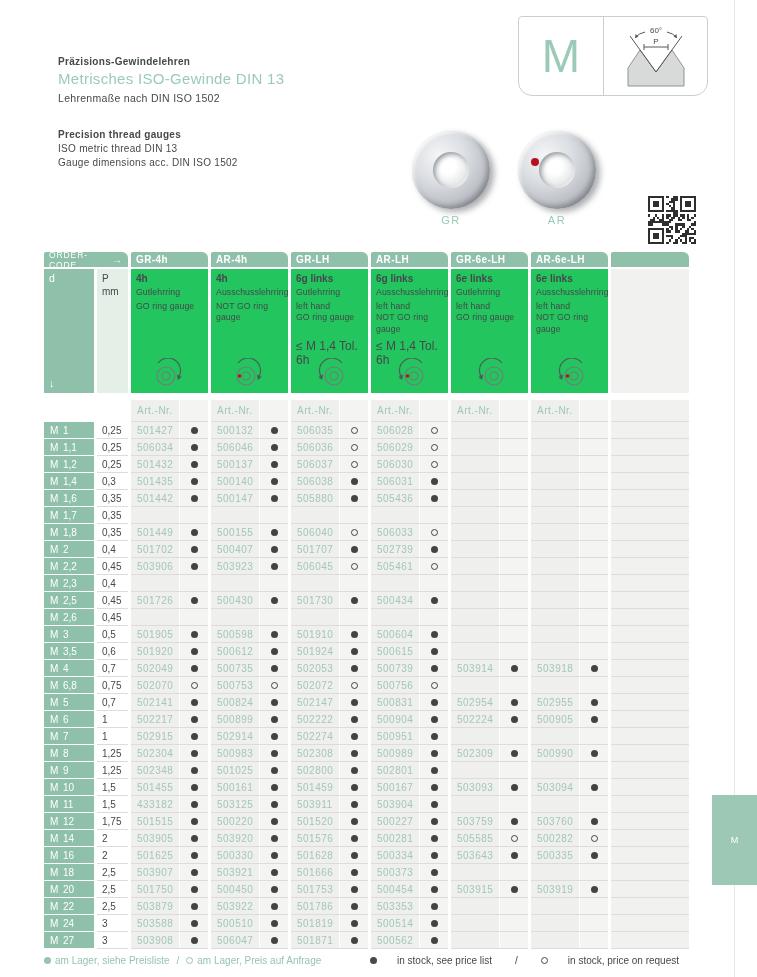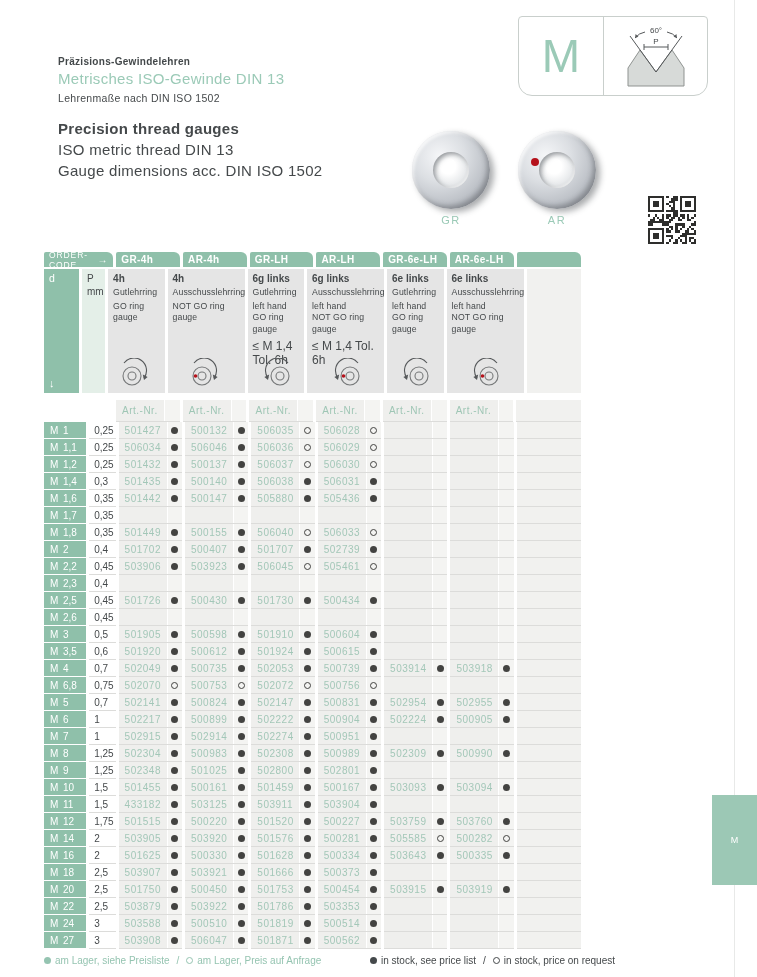--- a/index.html
+++ b/index.html
@@ -7,21 +7,21 @@
     width:757px; height:977px; background:#ffffff; position:relative; overflow:hidden;
     font-family:"Liberation Sans", sans-serif; color:#45494b;
   }
   .page-edge { position:absolute; left:734px; top:0; width:1px; height:977px; background:#e8e9e8; }
 
   
   .title-block { position:absolute; left:58px; top:56px; letter-spacing:.3px; }
   .t1 { font-size:10px; font-weight:bold; color:#43484a; }
   .t2 { font-size:15px; color:#9bcab7; margin-top:3px; }
   .t3 { font-size:10.5px; margin-top:5px; }
-  .en-block { margin-top:14px; font-size:15px; line-height:1.4; }
+  .en-block { margin-top:24px; font-size:10px; line-height:1.4; }
   .en-title { font-weight:bold; }
 
   
   .badge { position:absolute; left:518px; top:16px; width:190px; height:80px; background:#fff;
     border:1px solid #c9cfcc; border-radius:4px 4px 14px 14px; display:flex; box-sizing:border-box; }
   .badge-left { width:84px; display:flex; align-items:center; justify-content:center; border-right:1px solid #c9cfcc; }
   .badge-m { font-size:46px; color:#9bcab7; }
   .badge-right { flex:1; display:flex; align-items:center; justify-content:center; }
 
   
@@ -35,35 +35,35 @@
     box-shadow:inset 2px 2px 5px rgba(70,74,80,.55), inset -1px -1px 2px rgba(255,255,255,.8); }
   .ar-dot { position:absolute; left:13px; top:27px; width:8px; height:8px; border-radius:50%; background:#b5121b; }
   .ring-label { margin-top:5px; font-size:11px; color:#9bcab7; letter-spacing:1.5px; }
   #qr { position:absolute; left:648px; top:196px; width:48px; height:48px; }
 
   
   .side-tab { position:absolute; right:0; top:795px; width:45px; height:90px; background:#9cc8b5;
     color:#fff; font-size:9px; display:flex; align-items:center; justify-content:center; }
 
   
-  .gauge-table { position:absolute; left:44px; top:252px; width:537px; font-size:10px; }
+  .gauge-table { position:absolute; left:44px; top:252px; width:645px; font-size:10px; }
   .band-row { display:flex; height:15px; margin-bottom:2px; }
   .band { background:#8fc0aa; color:#fff; display:flex; align-items:center; padding:0 5px;
     box-sizing:border-box; border-radius:2px 6px 0 0; }
   .band.oc { width:84px; margin-right:3px; justify-content:space-between; font-size:8.5px; letter-spacing:.9px; }
   .band.oc .oc-arrow { font-weight:bold; font-size:10px; }
   .band.col { width:77px; margin-right:3px; font-weight:bold; letter-spacing:.4px; }
   .band.trail { width:78px; margin-right:0; }
 
   .body-row { display:flex; height:124px; }
   .d-body { width:50px; margin-right:3px; background:#8fc0aa; color:#fff; position:relative; }
   .d-body .d-l { position:absolute; left:5px; top:3px; font-size:10.5px; }
   .d-body .d-a { position:absolute; left:5px; bottom:4px; font-size:11px; font-weight:bold; }
   .p-body { width:31px; margin-right:3px; background:#e4efe8; padding:3px 0 0 5px; box-sizing:border-box; line-height:1.3; }
-  .col-body { width:77px; margin-right:3px; background:#e5e5e5; position:relative; padding:4px 4px 0 5px; box-sizing:border-box; }
+  .col-body { width:77px; margin-right:3px; background:#22c55e; position:relative; padding:4px 4px 0 5px; box-sizing:border-box; }
   .col-body .l1 { font-weight:bold; margin-bottom:3px; }
   .col-body .ln { font-size:8.7px; line-height:1.35; letter-spacing:.1px; }
   .col-body .ln-de { margin-bottom:2px; }
   .col-body .note { position:absolute; left:5px; top:70px; font-size:12px; }
   .col-body svg { position:absolute; left:50%; transform:translateX(-50%); bottom:5px; }
   .trail-body { width:78px; background:#f1f1ef; }
 
   .artnr-row { display:flex; height:22px; margin-top:7px; }
   .artnr-spacer { width:87px; }
   .grp { width:77px; margin-right:3px; display:flex; border-bottom:1px solid #dcdcda; box-sizing:border-box; }
@@ -78,21 +78,21 @@
     color:#fff; display:flex; align-items:center; padding-left:6px; box-sizing:border-box; }
   .m-pre { width:13px; }
   .p-cell { width:31px; margin-right:3px; display:flex; align-items:center; padding-left:5px;
     box-sizing:border-box; border-bottom:1px solid #dcdcda; }
   .df { width:7px; height:7px; border-radius:50%; background:#434341; }
   .do { width:5px; height:5px; border-radius:50%; border:1.4px solid #434341; background:transparent; }
 
   
   .legend { position:absolute; left:44px; top:955px; width:645px; display:flex; font-size:10px; align-items:center; }
   .legend-de { width:326px; color:#95c4b1; display:flex; align-items:center; gap:4px; }
-  .legend-en { color:#45494b; display:flex; align-items:center; gap:4px; }
+  .legend-en { color:#45494b; display:flex; align-items:center; gap:20px; }
   .sym-f { width:7px; height:7px; border-radius:50%; background:currentColor; display:inline-block; flex:none; }
   .sym-o { width:5px; height:5px; border-radius:50%; border:1.3px solid currentColor; display:inline-block; flex:none; }
   .sep { padding:0 3px; }
 </style>
 </head>
 <body>
 
 <div class="page-edge"></div>
 
 <div class="title-block">

